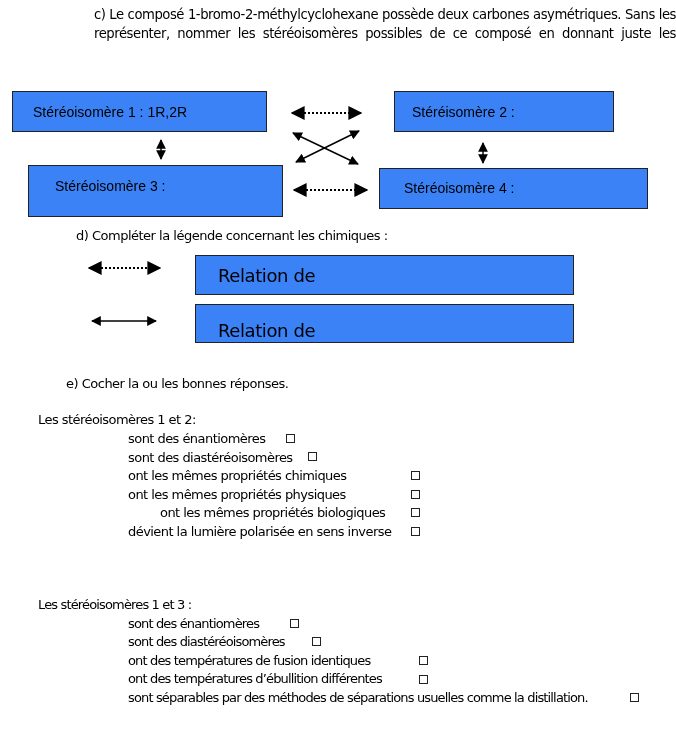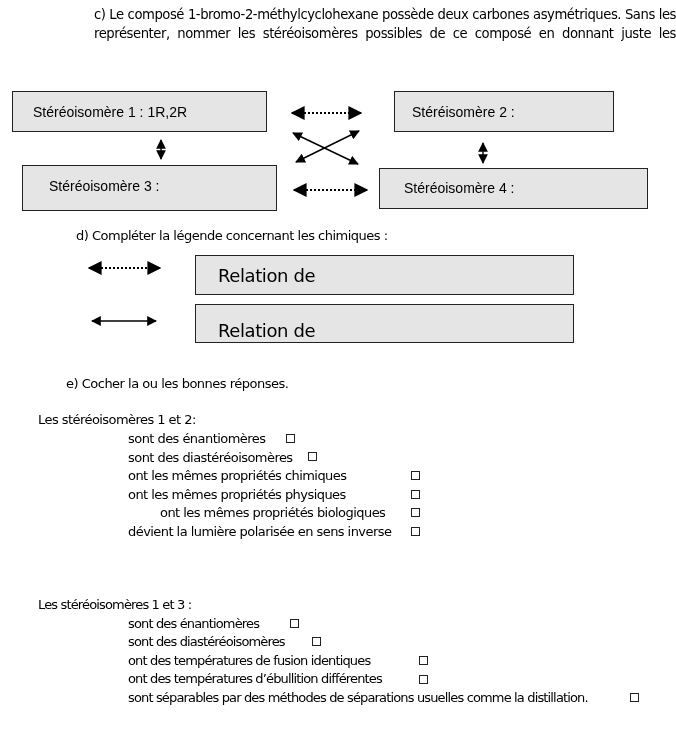--- a/index.html
+++ b/index.html
@@ -9,21 +9,21 @@
   }
   .abs { position: absolute; }
   .para {
     left: 66px; top: 6px; width: 582px;
     font-size: 13.2px; line-height: 18.6px; text-align: justify;
     font-family: "DejaVu Sans", sans-serif; letter-spacing: -0.45px; margin-left: 28px;
   }
   .para span { display: block; text-align: justify; text-align-last: justify; }
   .para span.last { text-align-last: left; }
   .box {
-    border: 1px solid #222; box-sizing: border-box; background: #e5e5e5;
+    border: 1px solid #222; box-sizing: border-box; background: #3b82f6;
   }
   .box-label {
     position: absolute; font-size: 14px; white-space: nowrap;
     font-family: "Liberation Sans", sans-serif;
   }
   .heading {
     font-size: 13px; font-family: "DejaVu Sans", sans-serif; letter-spacing: -0.5px;
     white-space: nowrap;
   }
   .legend-box-label {
@@ -47,21 +47,21 @@
   <span>c) Le composé 1-bromo-2-méthylcyclohexane possède deux carbones asymétriques. Sans les</span>
   <span>représenter, nommer les stéréoisomères possibles de ce composé en donnant juste les</span>
 </div>
 
 <div class="abs box" style="left:12px;top:91px;width:255px;height:41px;">
   <span class="box-label" style="left:20px;top:12px;">Stéréoisomère 1 : 1R,2R</span>
 </div>
 <div class="abs box" style="left:394px;top:91px;width:220px;height:41px;">
   <span class="box-label" style="left:17px;top:12px;">Stéréisomère 2 :</span>
 </div>
-<div class="abs box" style="left:22px;top:165px;width:255px;height:46px;">
+<div class="abs box" style="left:28px;top:165px;width:255px;height:52px;">
   <span class="box-label" style="left:26px;top:12px;">Stéréoisomère 3 :</span>
 </div>
 <div class="abs box" style="left:379px;top:168px;width:269px;height:41px;">
   <span class="box-label" style="left:24px;top:11px;">Stéréoisomère 4 :</span>
 </div>
 
 <svg width="676" height="730">
   <defs>
     <marker id="ah" viewBox="0 0 10 10" refX="9" refY="5" markerWidth="7" markerHeight="7" orient="auto-start-reverse">
       <path d="M0,0 L10,5 L0,10 z" fill="#000"></path>

